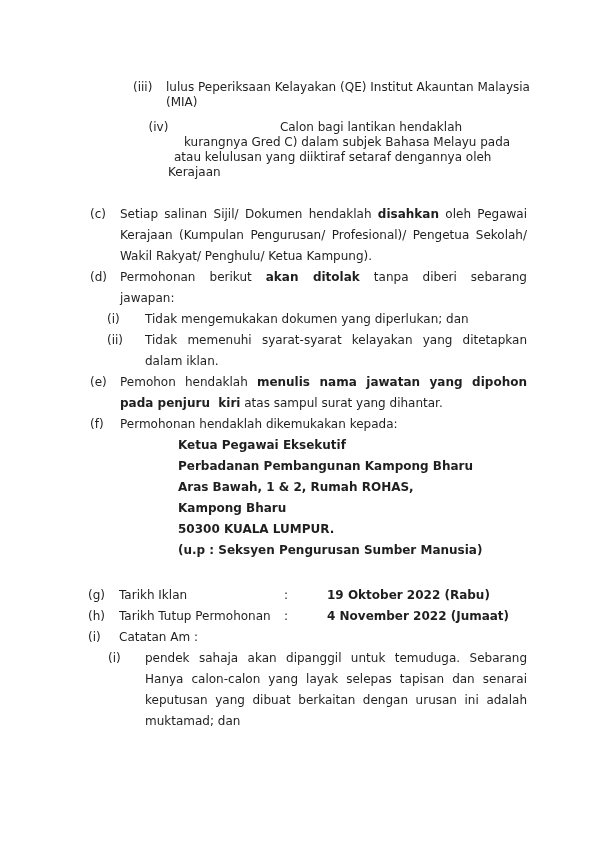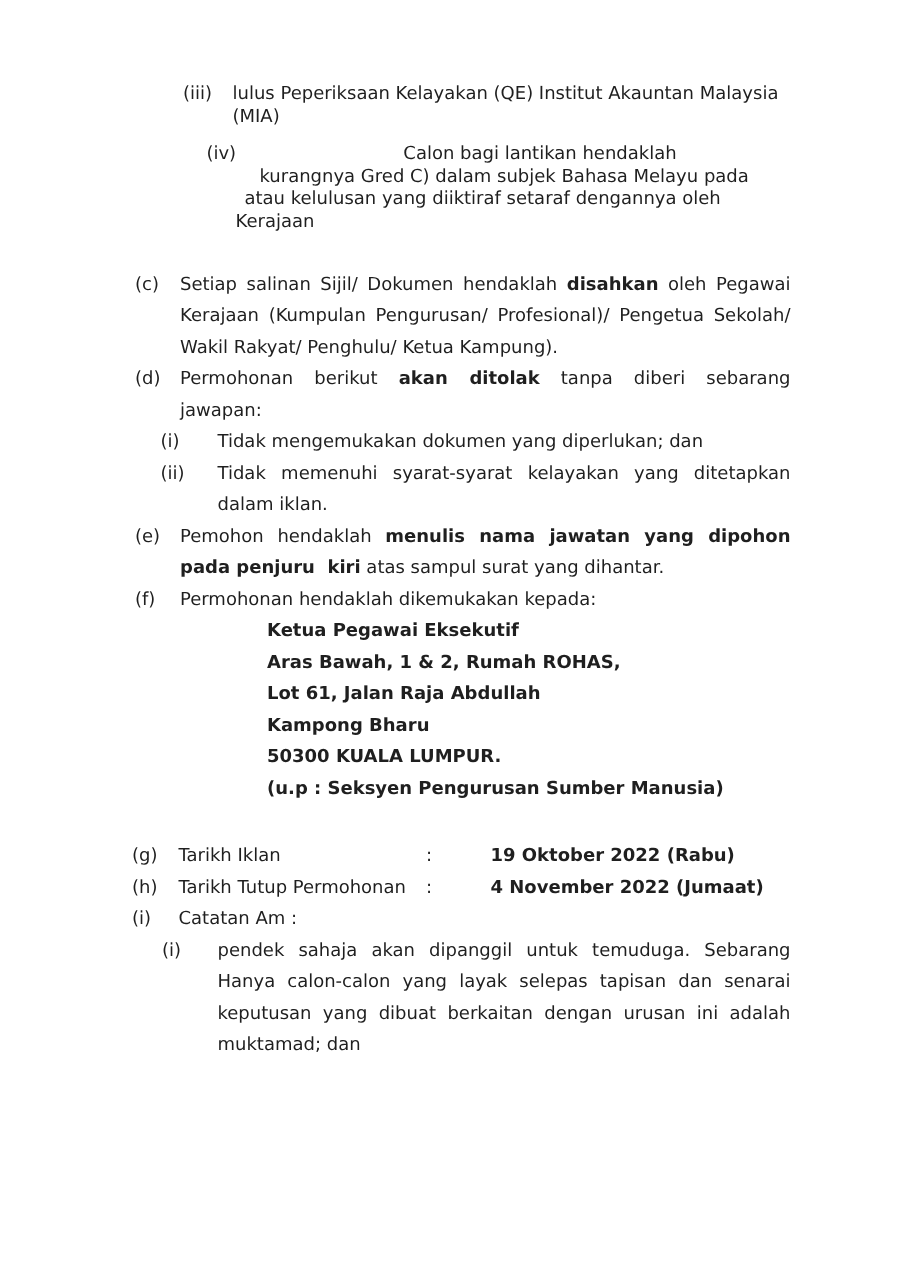--- a/index.html
+++ b/index.html
@@ -9,21 +9,21 @@
     color: var(--ink, #1f1f1f);
     font-family: "DejaVu Sans", "Liberation Sans", sans-serif;
     font-size: 12px;
     overflow: hidden;
   }
   .page { position: relative; width: 600px; height: 848px; background: var(--page_bg, #ffffff); }
 
   .b { font-weight: bold; }
 
   
-  .top { margin-top: 55px; line-height: 15px; }
+  .top { margin-top: 80px; line-height: 15px; padding-left: 11px; }
   .row { display: flex; }
   .row-iii { margin-left: 122px; }
   .row-iii .lbl { width: 33px; flex: none; }
   .row-iii .txt { width: 400px; flex: none; }
   .top-gap { height: 10px; }
   .row-iv { margin-left: 125px; text-align: center; }
   .row-iv .lbl { width: 45px; flex: none; }
   .row-iv .txt { width: 380px; flex: none; }
   .hang-line  { margin-left: 73px; }
   .cont-1 { margin-left: 173px; }
@@ -119,22 +119,22 @@
       </div>
     </div>
 
     <div class="item">
       <div class="lbl">(f)</div>
       <div class="txt">Permohonan hendaklah dikemukakan kepada:</div>
     </div>
 
     <div class="address">
       <div>Ketua Pegawai Eksekutif</div>
+      <div>Perbadanan Pembangunan Kampong Bharu</div>
       <div>Aras Bawah, 1 &amp; 2, Rumah ROHAS,</div>
-      <div>Lot 61, Jalan Raja Abdullah</div>
       <div>Kampong Bharu</div>
       <div>50300 KUALA LUMPUR.</div>
       <div>(u.p : Seksyen Pengurusan Sumber Manusia)</div>
     </div>
 
     <div class="daterow row-g">
       <div class="lbl">(g)</div>
       <div class="name">Tarikh Iklan</div>
       <div class="colon">:</div>
       <div class="value">19 Oktober 2022 (Rabu)</div>

